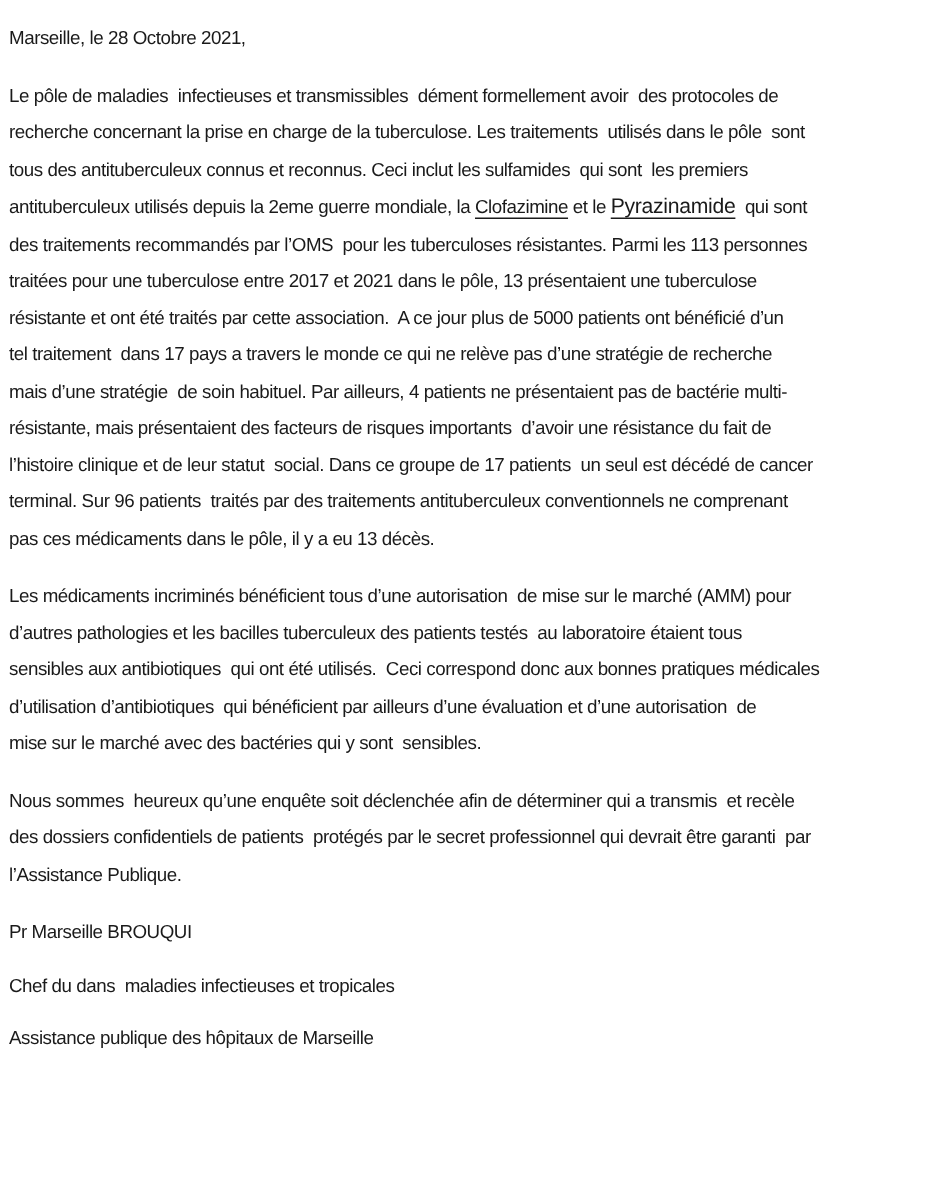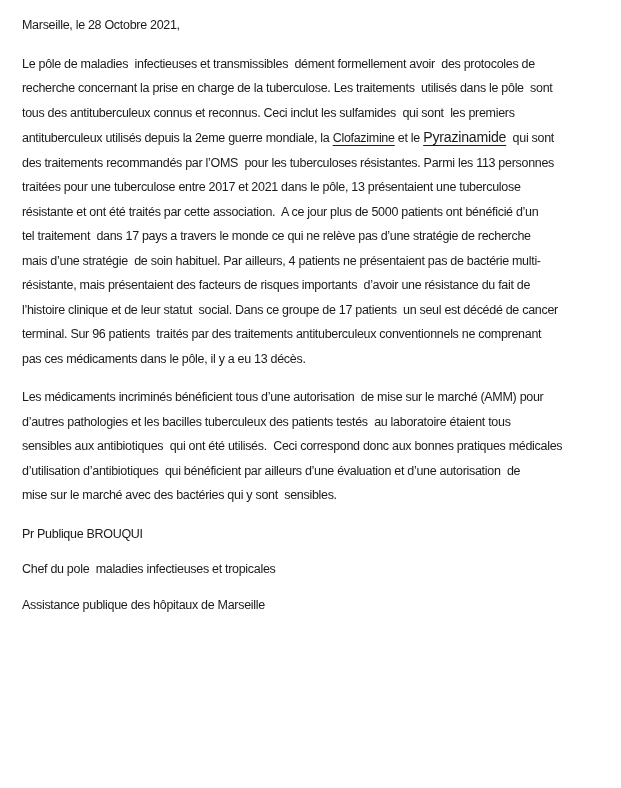--- a/index.html
+++ b/index.html
@@ -6,21 +6,21 @@
     margin: 0;
     padding: 0;
     background: #ffffff;
   }
   .page {
     position: relative;
     width: 621px;
     height: 788px;
     box-sizing: border-box;
     background: #ffffff;
-    padding: 13px 18px 0 22px;
+    padding: 13px 18px 0 6px;
     overflow: hidden;
     font-family: "Liberation Sans", sans-serif;
     font-size: 12.5px;
     letter-spacing: -0.3px;
     color: #1a1a1a;
   }
   .para {
     margin: 0 0 14px 0;
     line-height: 24.5px;
     white-space: pre-wrap;
@@ -45,21 +45,22 @@
 </head>
 <body>
 
 <main class="page">
 
   <p class="para">Marseille, le 28 Octobre 2021,</p>
 
   <div>
     <p class="para">Le pôle de maladies  infectieuses et transmissibles  dément formellement avoir  des protocoles de<br>recherche concernant la prise en charge de la tuberculose. Les traitements  utilisés dans le pôle  sont<br>tous des antituberculeux connus et reconnus. Ceci inclut les sulfamides  qui sont  les premiers<br>antituberculeux utilisés depuis la 2eme guerre mondiale, la <span class="misspelled">Clofazimine</span> et le <span class="misspelled alt-font">Pyrazinamide</span>  qui sont<br>des traitements recommandés par l’OMS  pour les tuberculoses résistantes. Parmi les 113 personnes<br>traitées pour une tuberculose entre 2017 et 2021 dans le pôle, 13 présentaient une tuberculose<br>résistante et ont été traités par cette association.  A ce jour plus de 5000 patients ont bénéficié d’un<br>tel traitement  dans 17 pays a travers le monde ce qui ne relève pas d’une stratégie de recherche<br>mais d’une stratégie  de soin habituel. Par ailleurs, 4 patients ne présentaient pas de bactérie multi-<br>résistante, mais présentaient des facteurs de risques importants  d’avoir une résistance du fait de<br>l’histoire clinique et de leur statut  social. Dans ce groupe de 17 patients  un seul est décédé de cancer<br>terminal. Sur 96 patients  traités par des traitements antituberculeux conventionnels ne comprenant<br>pas ces médicaments dans le pôle, il y a eu 13 décès.</p>
     <p class="para">Les médicaments incriminés bénéficient tous d’une autorisation  de mise sur le marché (AMM) pour<br>d’autres pathologies et les bacilles tuberculeux des patients testés  au laboratoire étaient tous<br>sensibles aux antibiotiques  qui ont été utilisés.  Ceci correspond donc aux bonnes pratiques médicales<br>d’utilisation d’antibiotiques  qui bénéficient par ailleurs d’une évaluation et d’une autorisation  de<br>mise sur le marché avec des bactéries qui y sont  sensibles.</p>
+    <p class="para">Nous sommes  heureux qu’une enquête soit déclenchée afin de déterminer qui a transmis  et recèle<br>des dossiers confidentiels de patients  protégés par le secret professionnel qui devrait être garanti  par<br>l’Assistance Publique.</p>
   </div>
 
   <div>
-    <p class="para sig">Pr Publique BROUQUI</p>
-    <p class="para sig">Chef du pole  maladies infectieuses et tropicales</p>
+    <p class="para sig">Pr Marseille BROUQUI</p>
+    <p class="para sig">Chef du dans  maladies infectieuses et tropicales</p>
     <p class="para sig">Assistance publique des hôpitaux de Marseille</p>
   </div>
 
 </main>
 
 </body></html>

